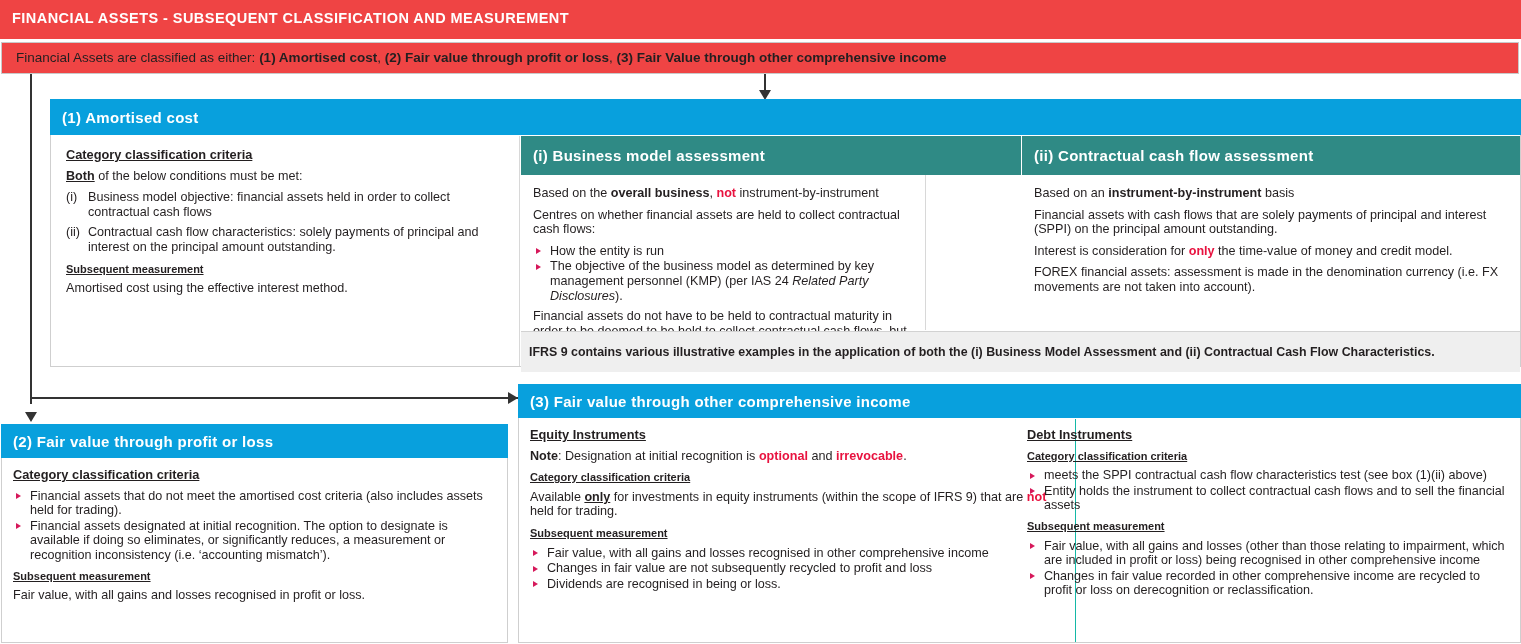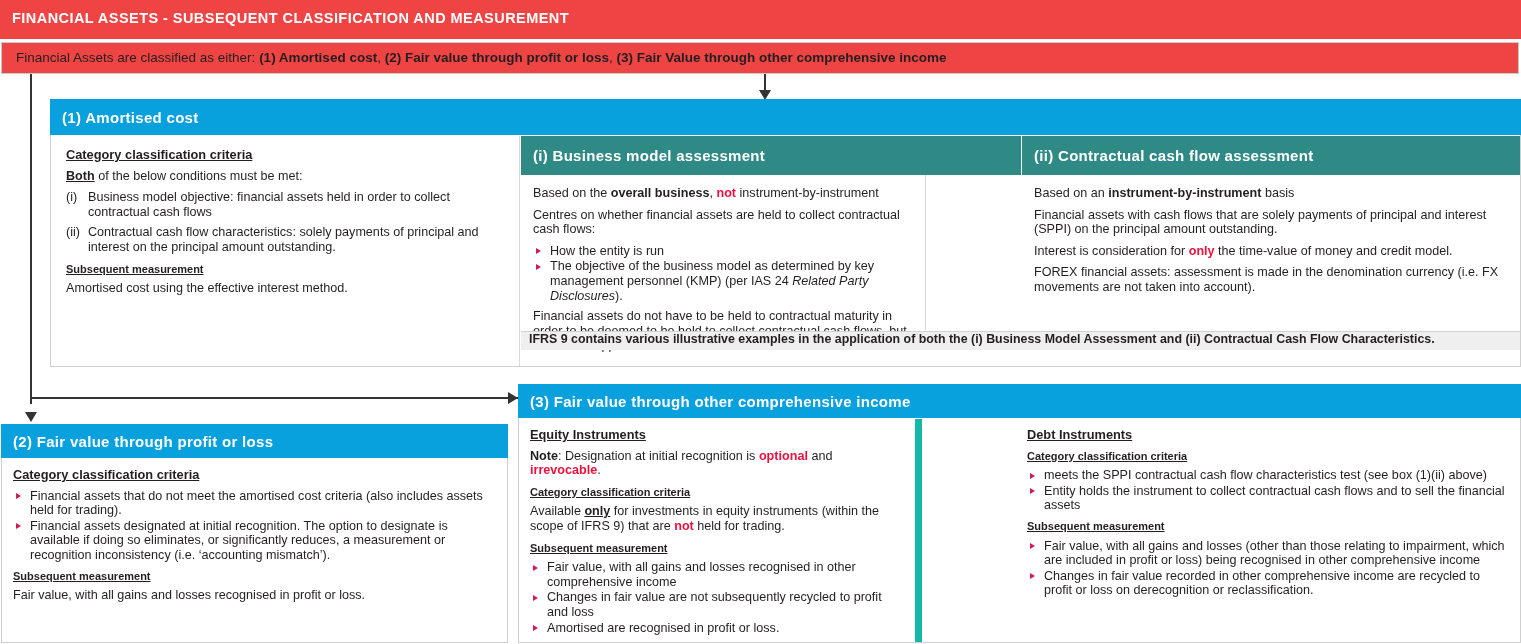--- a/index.html
+++ b/index.html
@@ -65,35 +65,35 @@
 
   
   #box1{left:50px;top:99px;width:1471px;height:268px;border:1px solid #cfcfcf;}
   #box1head{left:50px;top:99px;width:1471px;height:36px;}
   #b1c1{left:52px;top:136px;width:468px;height:230px;padding:12px 14px 0 14px;border-right:1px solid #d8d8d8;}
   #b1c2head{left:521px;top:136px;width:500px;height:39px;}
   #b1c2{left:521px;top:175px;width:405px;height:155px;padding:11px 14px 0 12px;border-right:1px solid #d8d8d8;}
   #b1c3head{left:1022px;top:136px;width:498px;height:39px;}
   #b1c3{left:1022px;top:175px;width:498px;height:155px;padding:11px 14px 0 12px;}
   #b1foot{
-    left:521px;top:331px;width:999px;height:19px;
+    left:521px;top:331px;width:999px;height:41px;
     background:#efefef;border-top:1px solid #d2d2d2;
-    display:flex;
+    display:flex;align-items:center;
   }
   #b1foot .ft{font-size:12.4px;font-weight:bold;color:#231f20;padding-left:8px;white-space:nowrap;}
 
   
   #box2{left:1px;top:424px;width:507px;height:219px;}
   #box2head{left:1px;top:424px;width:507px;height:34px;}
   #b2body{left:3px;top:459px;width:503px;height:183px;padding:9px 12px 0 10px;}
 
   
   #box3{left:518px;top:384px;width:1003px;height:259px;}
   #box3head{left:518px;top:384px;width:1003px;height:34px;}
-  #b3c1{left:520px;top:419px;width:402px;height:223px;padding:9px 12px 0 10px;border-right:7px solid #14b8a6;}
+  #b3c1{left:520px;top:419px;width:556px;height:223px;padding:9px 12px 0 10px;border-right:1px solid #14b8a6;}
   #b3c2{left:1015px;top:419px;width:504px;height:223px;padding:9px 12px 0 12px;}
 
   
   .ln{position:absolute;background:#333333;}
   .vline-main{left:30px;top:74px;width:2px;height:330px;}
   .hline-main{left:30px;top:397px;width:1452px;height:2px;}
   .vline-top{left:764px;top:74px;width:2px;height:18px;}
   .arrow-dn{
     position:absolute;width:0;height:0;
     border-left:6px solid transparent;border-right:6px solid transparent;
@@ -195,21 +195,21 @@
 
   <div class="col body-txt" id="b3c1">
     <div class="hd">Equity Instruments</div>
     <p class="p"><b>Note</b><span>: Designation at initial recognition is </span><span class="red">optional</span><span> and </span><span class="red">irrevocable</span><span>.</span></p>
     <div class="hd2">Category classification criteria</div>
     <p class="p"><span>Available </span><u class="b">only</u><span> for investments in equity instruments (within the scope of IFRS 9) that are </span><span class="red">not</span><span> held for trading.</span></p>
     <div class="hd2">Subsequent measurement</div>
     <ul class="bl">
       <li><span>Fair value, with all gains and losses recognised in other comprehensive income</span></li>
       <li><span>Changes in fair value are not subsequently recycled to profit and loss</span></li>
-      <li><span>Amortised are recognised in profit or loss.</span></li>
+      <li><span>Dividends are recognised in being or loss.</span></li>
     </ul>
   </div>
 
   <div class="col body-txt" id="b3c2">
     <div class="hd">Debt Instruments</div>
     <div class="hd2">Category classification criteria</div>
     <ul class="bl">
       <li><span>meets the SPPI contractual cash flow characteristics test (see box (1)(ii) above)</span></li>
       <li><span>Entity holds the instrument to collect contractual cash flows and to sell the financial assets</span></li>
     </ul>

